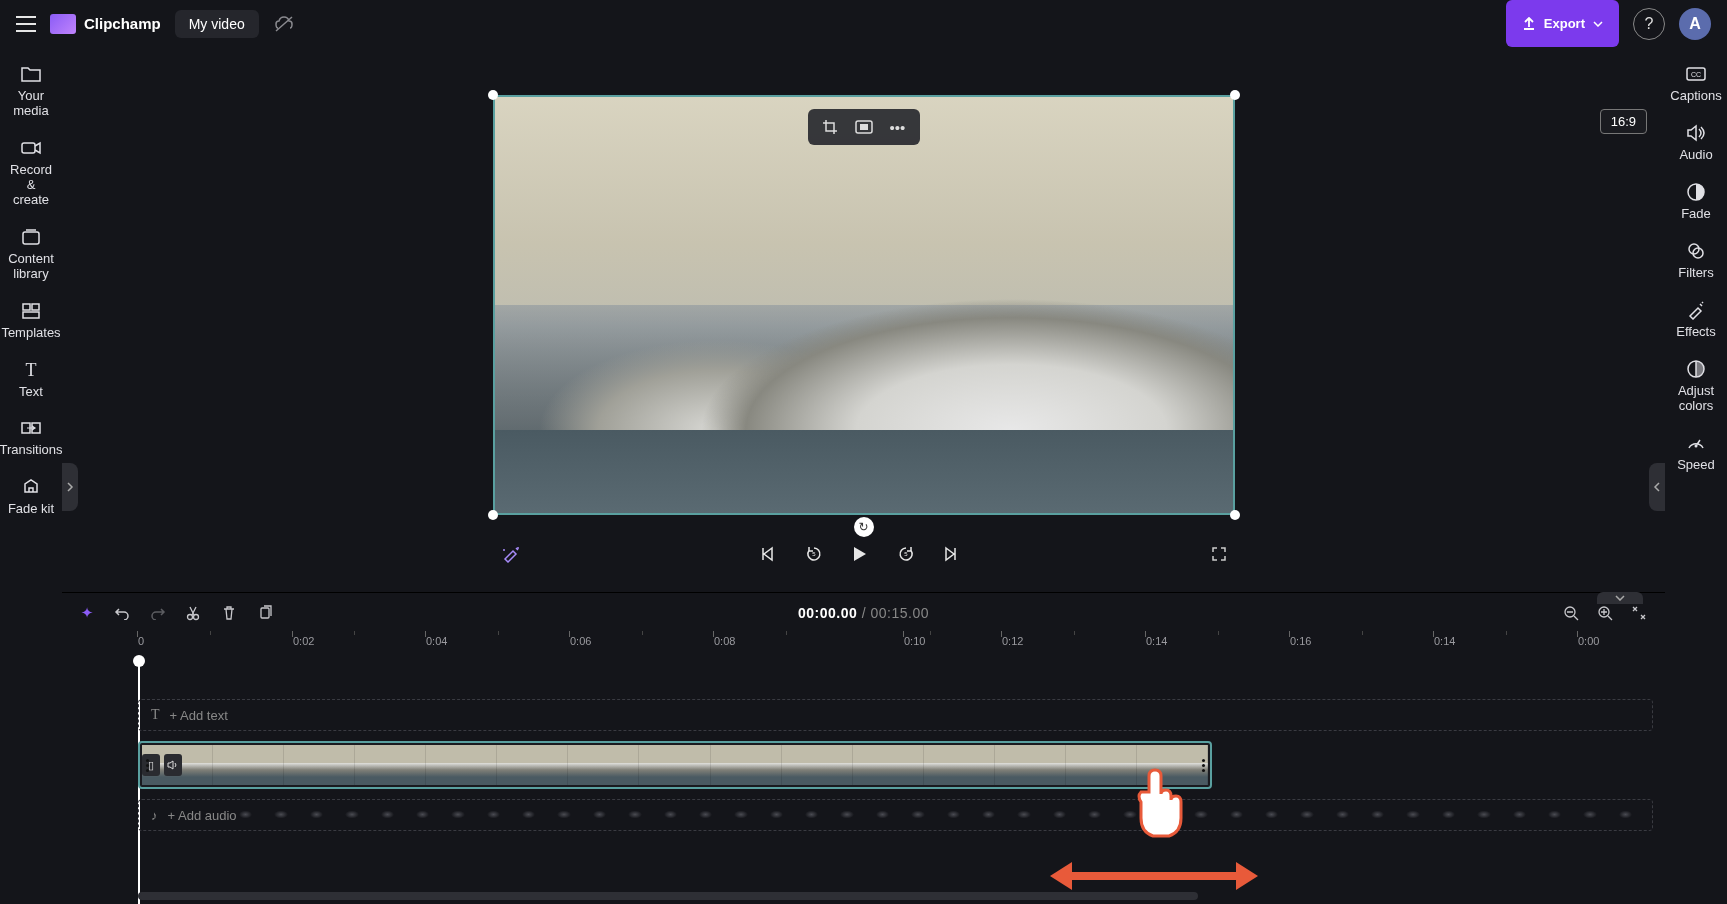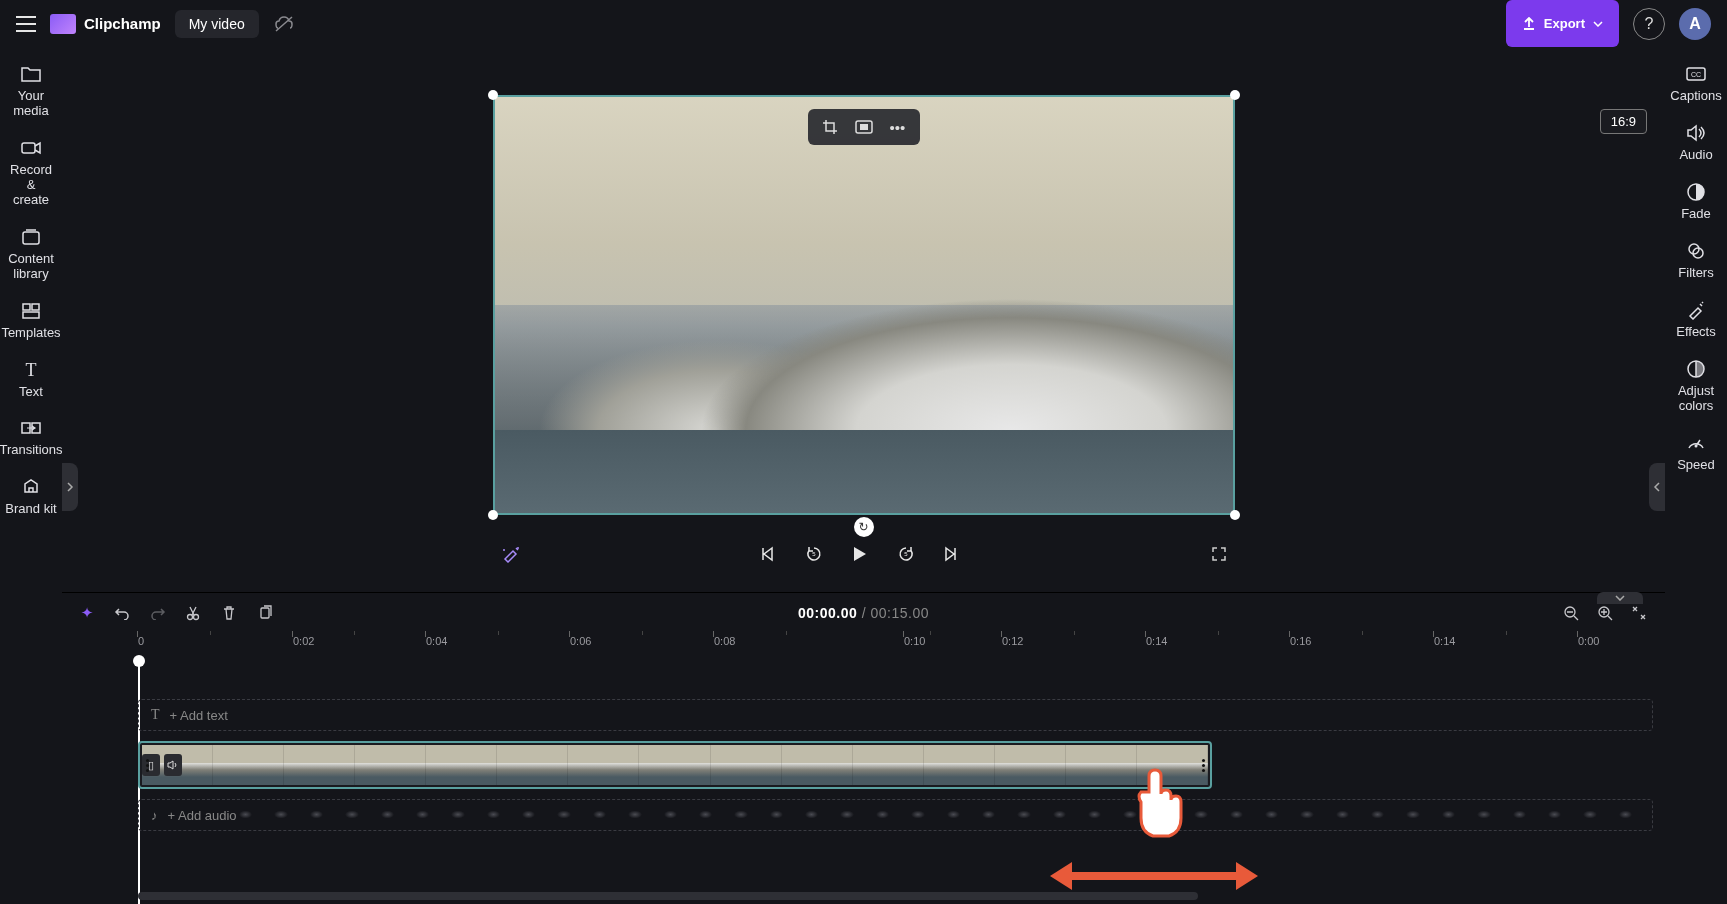--- a/index.html
+++ b/index.html
@@ -425,21 +425,21 @@
           </svg>
         </span>
       <span class="rail-label">Transitions</span>
     </div>
     <div class="rail-item">
       <span class="rail-icon">
           <svg width="20" height="18" viewBox="0 0 20 18">
             <path d="M4 14V6l6-4 6 4v8z M8 14v-4h4v4" stroke="#e0e0e5" stroke-width="1.5" fill="none"></path>
           </svg>
         </span>
-      <span class="rail-label">Brand kit</span>
+      <span class="rail-label">Fade kit</span>
     </div>
   </div>
 
   <div class="expand-tab left">
     <svg width="8" height="10" viewBox="0 0 8 10">
         <path d="M2 1l4 4-4 4" stroke="#aaa" stroke-width="1.5" fill="none"></path>
       </svg>
   </div>
   <div class="expand-tab right">
     <svg width="8" height="10" viewBox="0 0 8 10">

